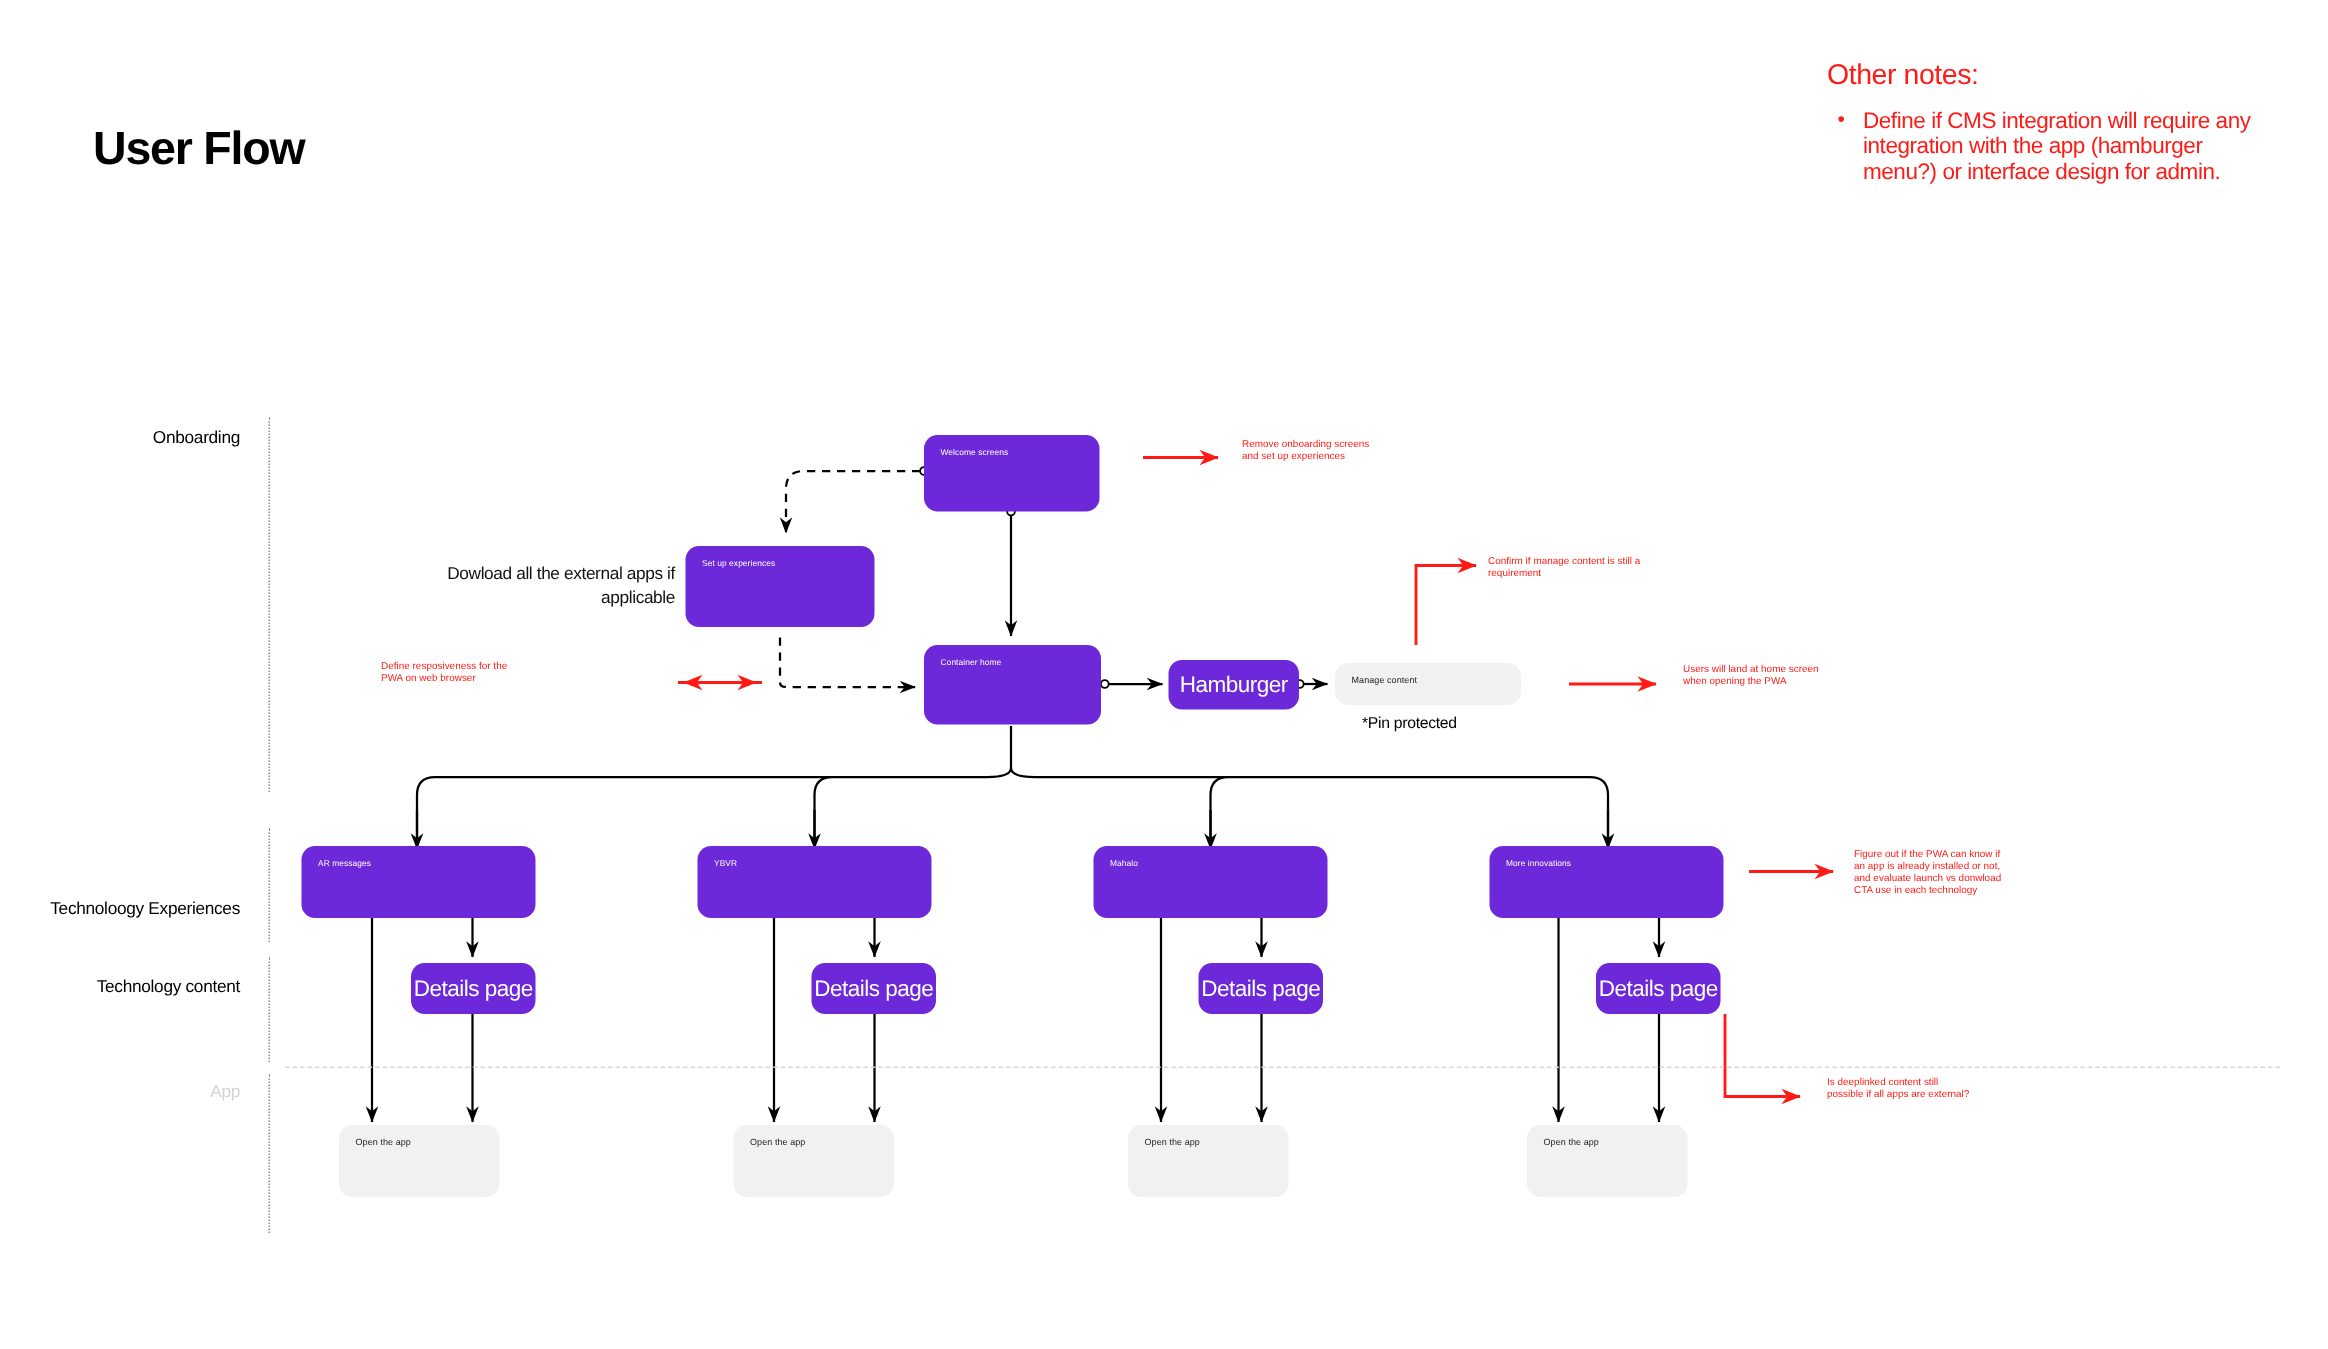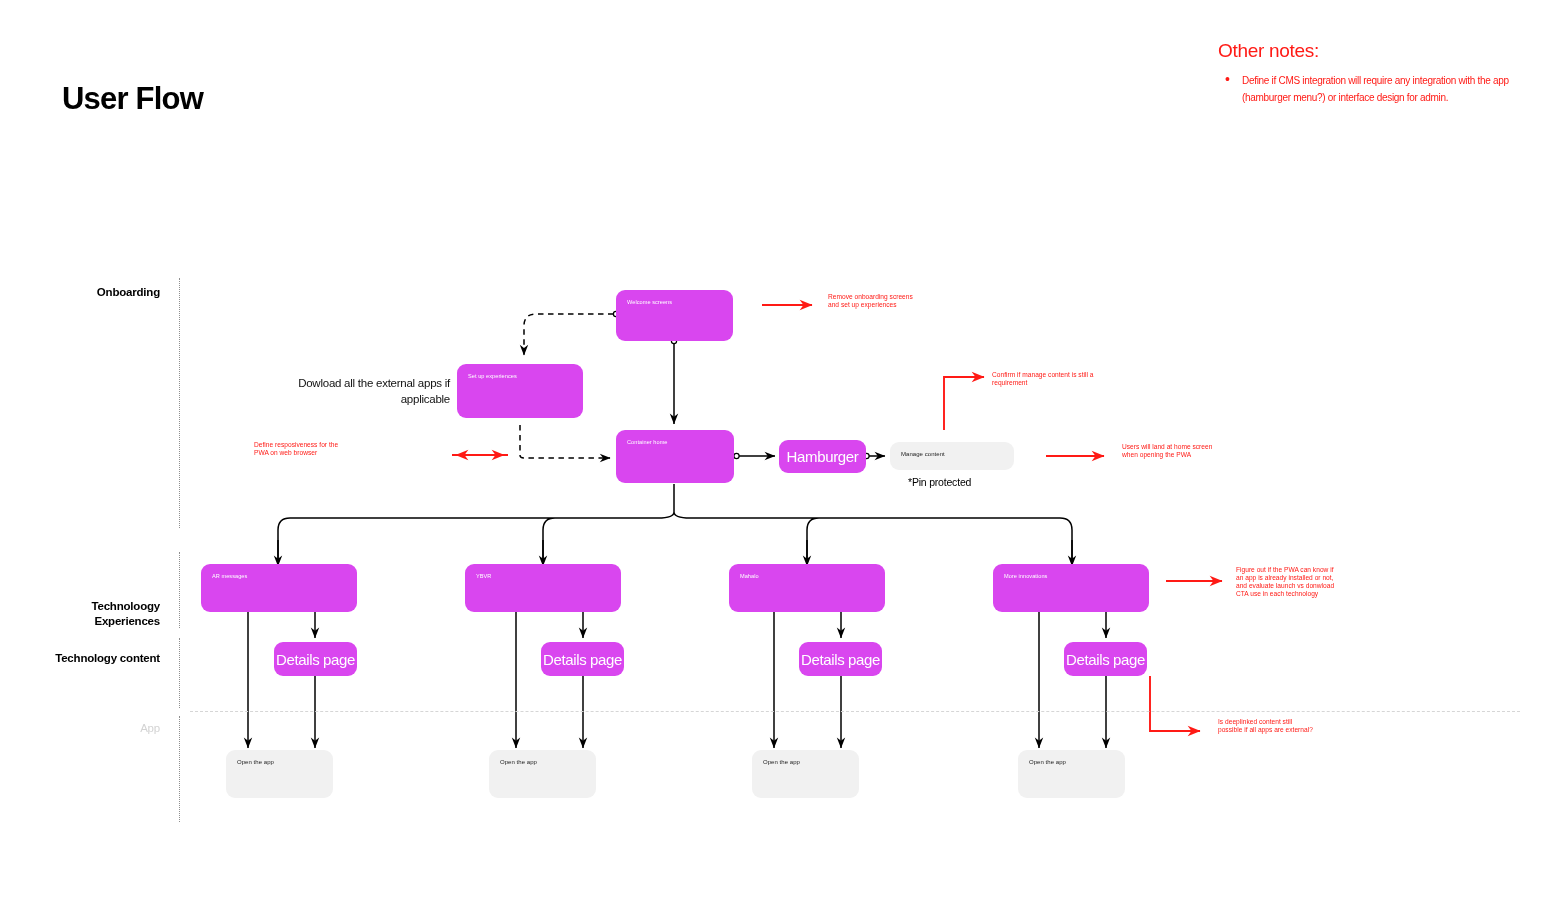--- a/index.html
+++ b/index.html
@@ -16,42 +16,42 @@
   .page-title{
     position:absolute;left:62px;top:36px;
     font-size:31px;font-weight:bold;letter-spacing:-0.8px;color:#000;margin-top:45px;
   }
 
   
   .notes{position:absolute;left:1218px;top:40px;width:300px;color:#ff1a15;}
   .notes-title{font-size:19px;font-weight:normal;letter-spacing:-0.3px;}
   .notes-list{margin:10px 0 0 0;padding:0;list-style:none;}
   .notes-list li{
-    position:relative;padding-left:24px;font-size:10px;line-height:17px;
+    position:relative;padding-left:24px;font-size:15px;line-height:17px;
     letter-spacing:-0.3px;
   }
   .notes-list li:before{
     content:"\2022";position:absolute;left:7px;top:-1px;font-size:14px;
   }
 
   
   .lane-label{
-    position:absolute;text-align:right;font-size:11.5px;font-weight:bold;
+    position:absolute;text-align:right;font-size:11.5px;font-weight:normal;
     color:#000;line-height:15px;letter-spacing:-0.2px;
   }
   .lane-label.muted{color:#d3d3d3;font-weight:normal;}
 
   
   .rail{position:absolute;left:179px;width:0;border-left:1.4px dotted #8e8e8e;}
   .rail-dash{position:absolute;left:190px;height:0;border-top:1px dashed #d6d6d6;}
 
   
   .node{position:absolute;box-sizing:border-box;}
   .node-black{
-    background:#d946ef;border-radius:9px;color:#fff;
+    background:#6d28d9;border-radius:9px;color:#fff;
   }
   .node-black .lbl-tl{
     position:absolute;left:11px;top:9px;font-size:5.6px;
     letter-spacing:0.05px;color:#fff;white-space:nowrap;
   }
   .node-black .lbl-c{
     position:absolute;inset:0;display:flex;align-items:center;justify-content:center;
     font-size:15px;color:#fff;letter-spacing:-0.35px;
   }
   .node-grey{

